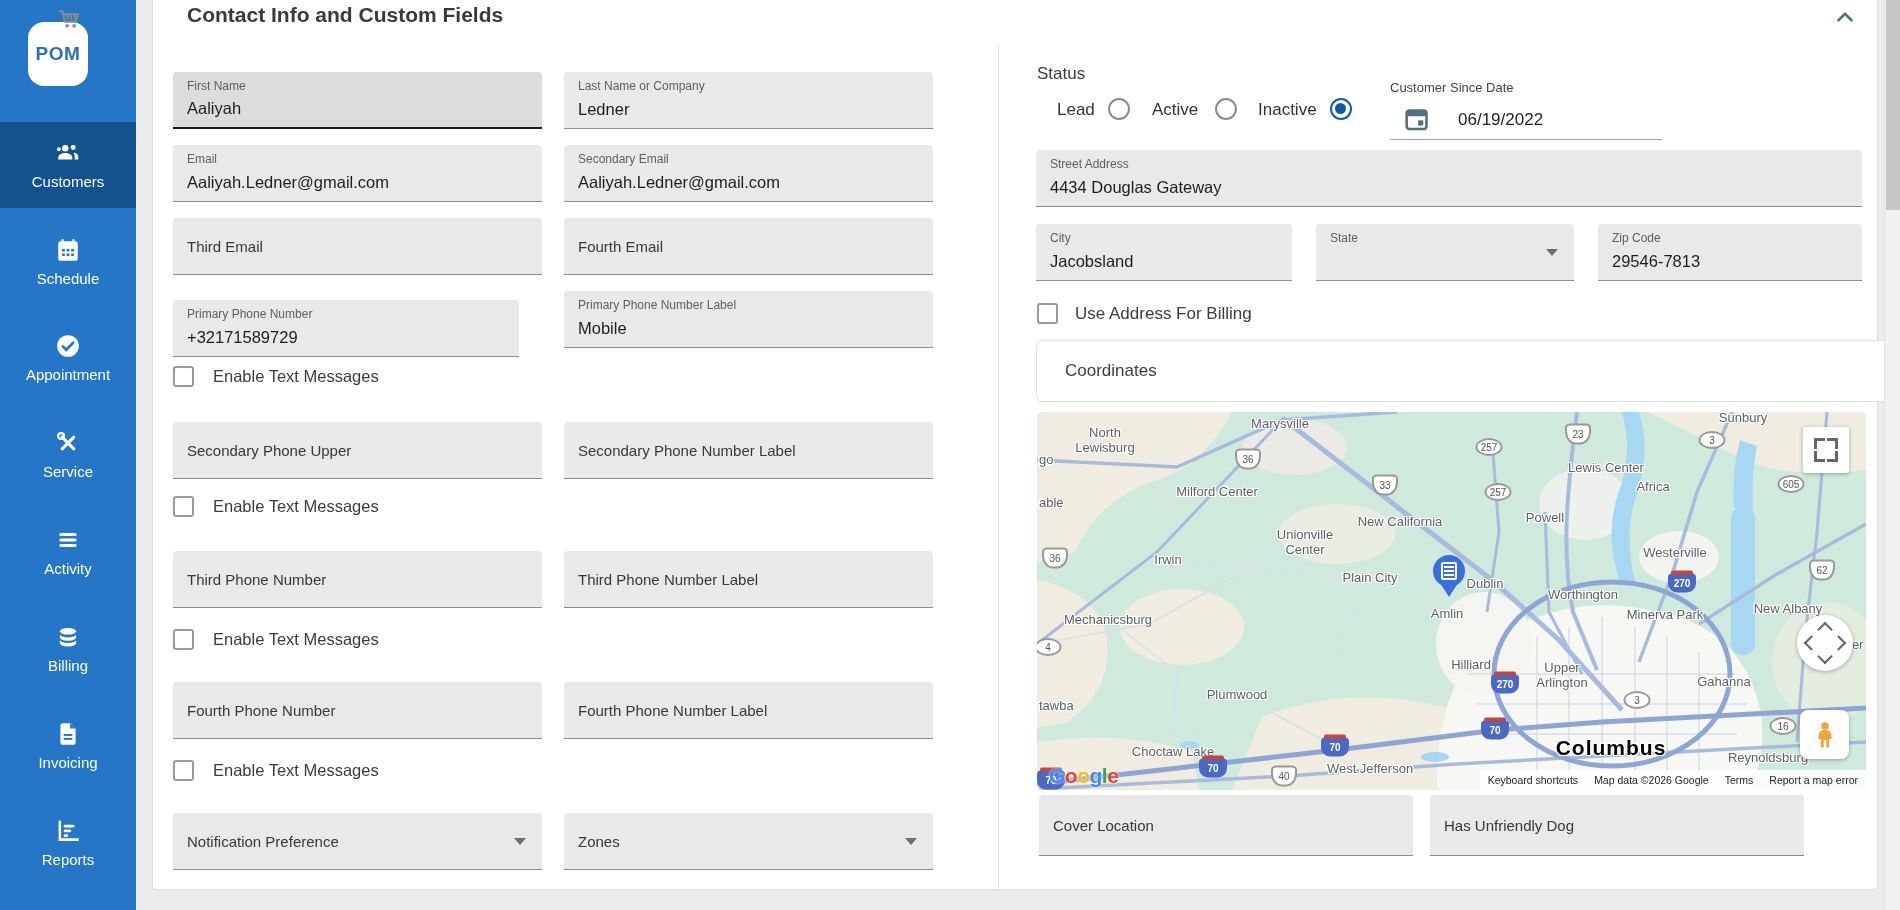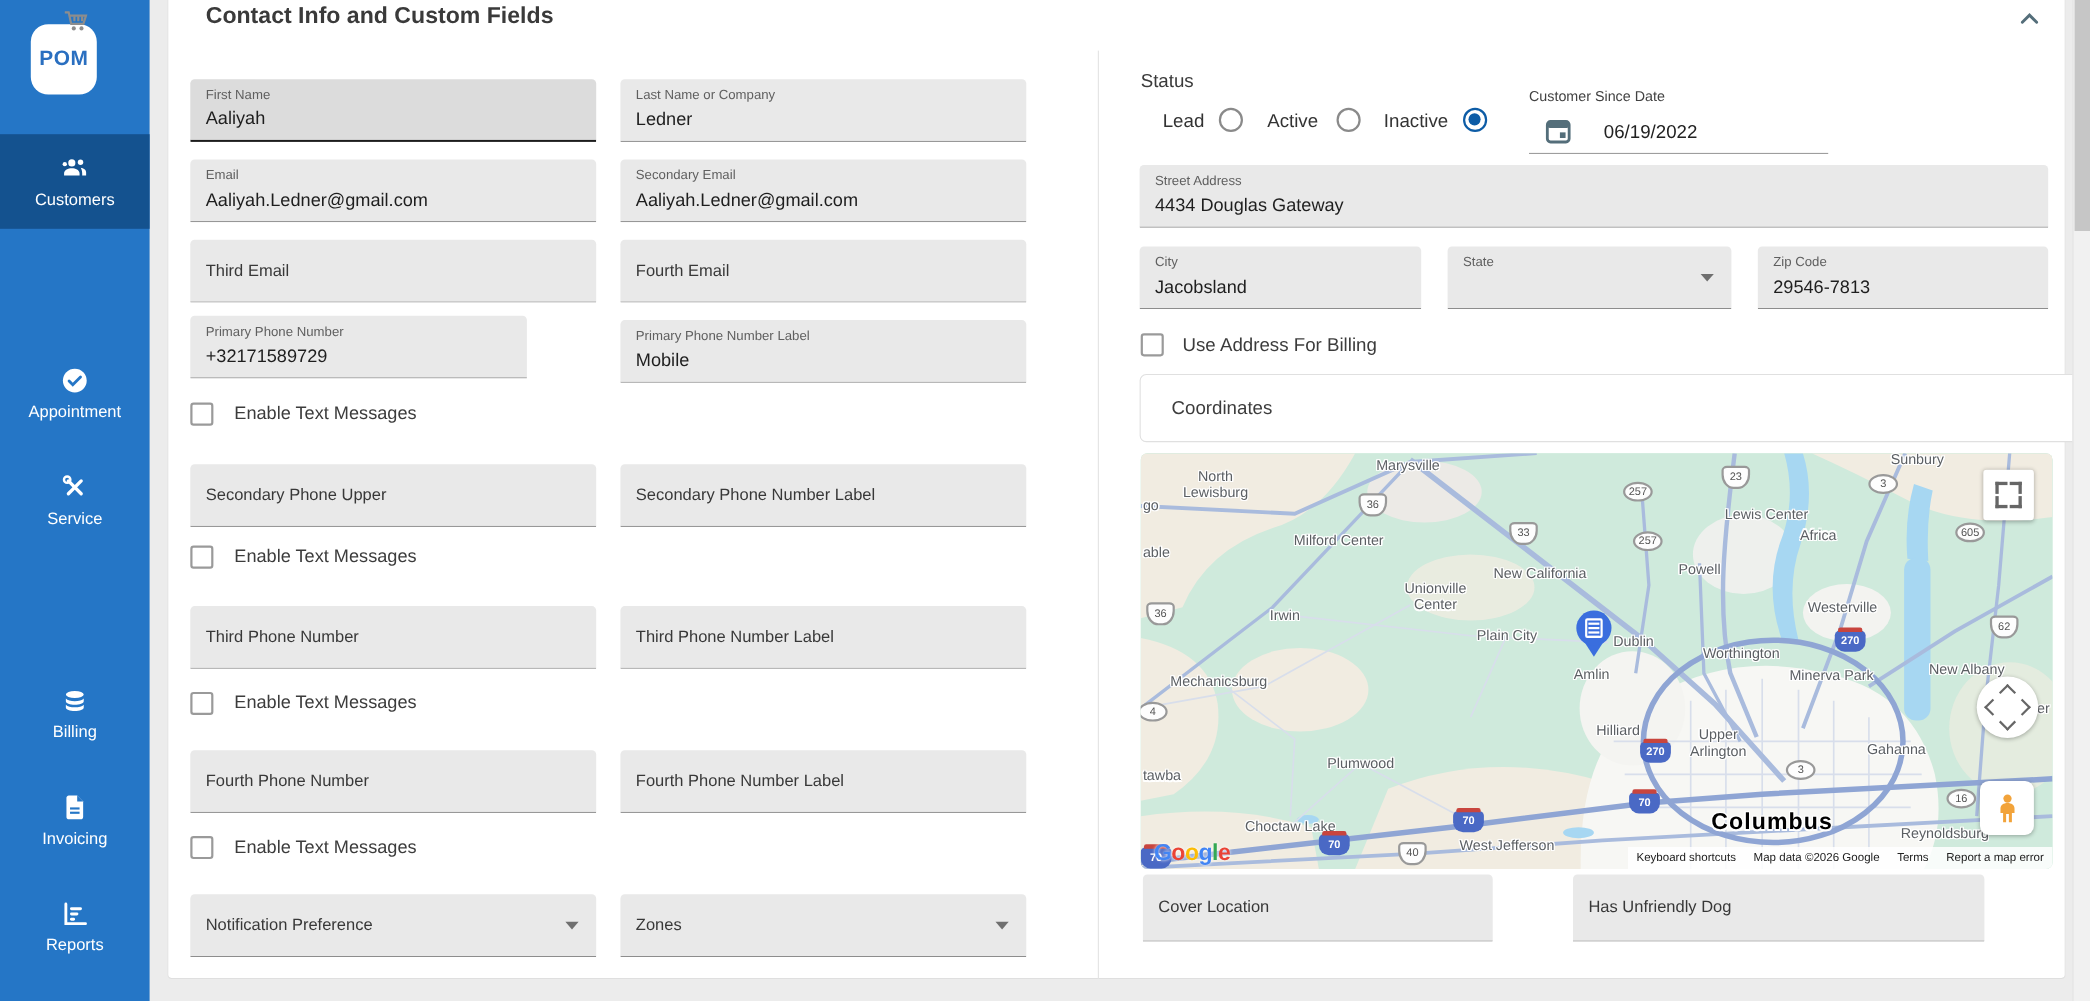--- a/index.html
+++ b/index.html
@@ -125,20 +125,36 @@
             <circle cx="9.5" cy="7.5" r="3"></circle>
             <path d="M9.5 12c-3 0-6.5 1.5-6.5 4.3V18h13v-1.7c0-2.8-3.5-4.3-6.5-4.3z"></path>
             <circle cx="16.8" cy="7" r="2.3"></circle>
             <path d="M17 11.6c2.3.4 4.5 1.6 4.5 3.9V18h-3.3v-1.7c0-1.9-.5-3.4-1.2-4.7z"></path>
             <circle cx="3.6" cy="8.5" r="1.8"></circle>
           </svg>
       </span>
       <span class="nav-label">Customers</span>
     </div>
 
+    <div class="nav-item" style="top:219px">
+      <span class="nav-icon">
+        <svg viewBox="0 0 24 24" width="26" height="26">
+            <path fill="#fff" d="M19 4h-1V2h-2v2H8V2H6v2H5c-1.1 0-2 .9-2 2v14c0 1.1.9 2 2 2h14c1.1 0 2-.9 2-2V6c0-1.1-.9-2-2-2z"></path>
+            <g fill="#2576C6">
+              <rect x="6.5" y="11" width="2.6" height="2.4"></rect>
+              <rect x="10.7" y="11" width="2.6" height="2.4"></rect>
+              <rect x="14.9" y="11" width="2.6" height="2.4"></rect>
+              <rect x="6.5" y="15.2" width="2.6" height="2.4"></rect>
+              <rect x="10.7" y="15.2" width="2.6" height="2.4"></rect>
+              <rect x="14.9" y="15.2" width="2.6" height="2.4"></rect>
+            </g>
+          </svg>
+      </span>
+      <span class="nav-label">Schedule</span>
+    </div>
 
     <div class="nav-item" style="top:315px">
       <span class="nav-icon">
         <svg viewBox="0 0 24 24" width="26" height="26">
             <circle cx="12" cy="12" r="10" fill="#fff"></circle>
             <path d="M7.2 12.4l3.1 3.1L16.8 9" stroke="#2576C6" stroke-width="2.4" fill="none" stroke-linecap="round"></path>
           </svg>
       </span>
       <span class="nav-label">Appointment</span>
     </div>
@@ -149,20 +165,30 @@
             <g fill="#fff">
               <rect x="10.6" y="3" width="2.8" height="18" rx="1.4" transform="rotate(45 12 12)"></rect>
               <rect x="10.6" y="3" width="2.8" height="18" rx="1.4" transform="rotate(-45 12 12)"></rect>
             </g>
             <circle cx="5.6" cy="5.6" r="2.7" fill="none" stroke="#fff" stroke-width="2"></circle>
           </svg>
       </span>
       <span class="nav-label">Service</span>
     </div>
 
+    <div class="nav-item" style="top:509px">
+      <span class="nav-icon">
+        <svg viewBox="0 0 24 24" width="26" height="26" fill="#fff">
+            <rect x="4" y="5.5" width="16" height="2.8" rx="1.4"></rect>
+            <rect x="4" y="10.6" width="16" height="2.8" rx="1.4"></rect>
+            <rect x="4" y="15.7" width="16" height="2.8" rx="1.4"></rect>
+          </svg>
+      </span>
+      <span class="nav-label">Activity</span>
+    </div>
 
     <div class="nav-item" style="top:606px">
       <span class="nav-icon">
         <svg viewBox="0 0 24 24" width="26" height="26" fill="#fff">
             <ellipse cx="12" cy="6.8" rx="7.5" ry="3"></ellipse>
             <path d="M4.5 10.1c1.3 1.5 4.1 2.3 7.5 2.3s6.2-.8 7.5-2.3v2.4c0 1.7-3.4 3-7.5 3s-7.5-1.3-7.5-3z"></path>
             <path d="M4.5 15.3c1.3 1.5 4.1 2.3 7.5 2.3s6.2-.8 7.5-2.3v2.4c0 1.7-3.4 3-7.5 3s-7.5-1.3-7.5-3z"></path>
           </svg>
       </span>
       <span class="nav-label">Billing</span>
@@ -222,21 +248,21 @@
     <span class="f-value">Aaliyah.Ledner@gmail.com</span>
   </div>
 
   <div class="field" style="left:173px;top:218px;width:369px">
     <span class="f-ph">Third Email</span>
   </div>
   <div class="field" style="left:564px;top:218px;width:369px">
     <span class="f-ph">Fourth Email</span>
   </div>
 
-  <div class="field" style="left:173px;top:287px;width:306px">
+  <div class="field" style="left:173px;top:300px;width:346px">
     <span class="f-label">Primary Phone Number</span>
     <span class="f-value">+32171589729</span>
   </div>
   <div class="field" style="left:564px;top:291px;width:369px">
     <span class="f-label">Primary Phone Number Label</span>
     <span class="f-value">Mobile</span>
   </div>
 
   <span class="checkbox" style="left:173px;top:366px"></span>
   <span class="check-label" style="left:213px;top:365px">Enable Text Messages</span>
@@ -468,21 +494,21 @@
       <span style="color:#4285F4">G</span><span style="color:#EA4335">o</span><span style="color:#FBBC05">o</span><span style="color:#4285F4">g</span><span style="color:#34A853">l</span><span style="color:#EA4335">e</span>
     </div>
     <div class="attr-row">
       <span>Keyboard shortcuts</span>
       <span>Map data ©2026 Google</span>
       <span>Terms</span>
       <span>Report a map error</span>
     </div>
   </div>
 
-  <div class="field" style="left:1039px;top:795px;width:318px;height:61px">
+  <div class="field" style="left:1039px;top:795px;width:374px;height:61px">
     <span class="f-ph">Cover Location</span>
   </div>
   <div class="field" style="left:1430px;top:795px;width:374px;height:61px">
     <span class="f-ph">Has Unfriendly Dog</span>
   </div>
 
   <div class="scrollbar">
     <div class="scroll-thumb"></div>
   </div>
 

